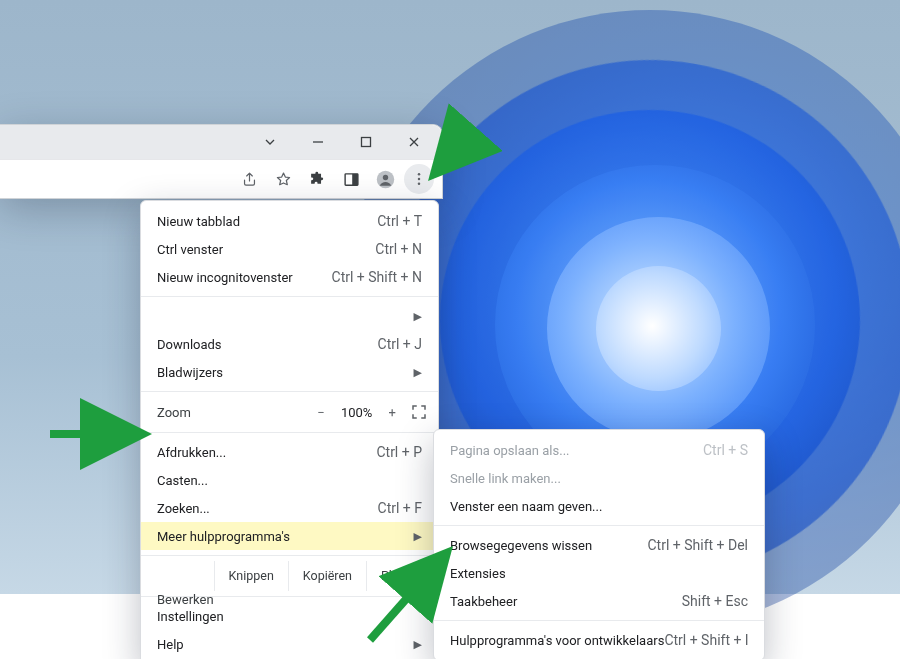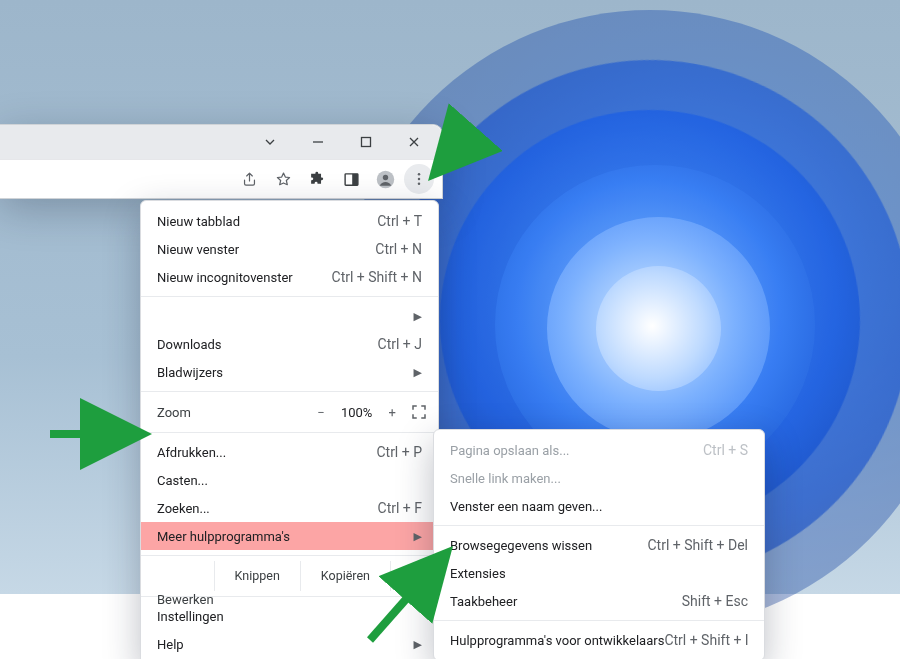--- a/index.html
+++ b/index.html
@@ -119,21 +119,21 @@
     display: flex;
     align-items: center;
     height: 28px;
     padding: 0 16px;
     color: #202124;
     white-space: nowrap;
   }
   .row .label { flex: 1; }
   .row .shortcut { color: #5f6368; font-size: 14px; }
   .row .caret { color: #5f6368; font-size: 11px; margin-left: auto; }
-  .row.hover { background: #fca5a5; }
+  .row.hover { background: #fef9c3; }
   .sep {
     height: 1px;
     background: #e8eaed;
     margin: 5px 0;
   }
   .zoom-row {
     display: flex;
     align-items: center;
     height: 30px;
     padding: 0 10px 0 16px;
@@ -148,21 +148,21 @@
 
   .edit-row {
     display: flex;
     align-items: center;
     height: 30px;
     padding: 0 0 0 16px;
   }
   .edit-row .el { flex: 1; margin-top: 46px; }
   .edit-row .btns { display: flex; }
   .edit-row .ebtn {
-    padding: 0 20px;
+    padding: 0 14px;
     height: 30px; line-height: 30px;
     border-left: 1px solid #e8eaed;
     font-size: 12.5px;
   }
 
   .submenu {
     left: 433px;
     top: 429px;
     width: 330px;
   }
@@ -252,21 +252,21 @@
       </div>
     </div>
   </div>
 
   <div class="menu main-menu">
     <div class="row">
       <span class="label">Nieuw tabblad</span>
       <span class="shortcut">Ctrl + T</span>
     </div>
     <div class="row">
-      <span class="label">Nieuw venster</span>
+      <span class="label">Ctrl venster</span>
       <span class="shortcut">Ctrl + N</span>
     </div>
     <div class="row">
       <span class="label">Nieuw incognitovenster</span>
       <span class="shortcut">Ctrl + Shift + N</span>
     </div>
     <div class="sep"></div>
     <div class="row">
       <span class="caret">▶</span>
     </div>

